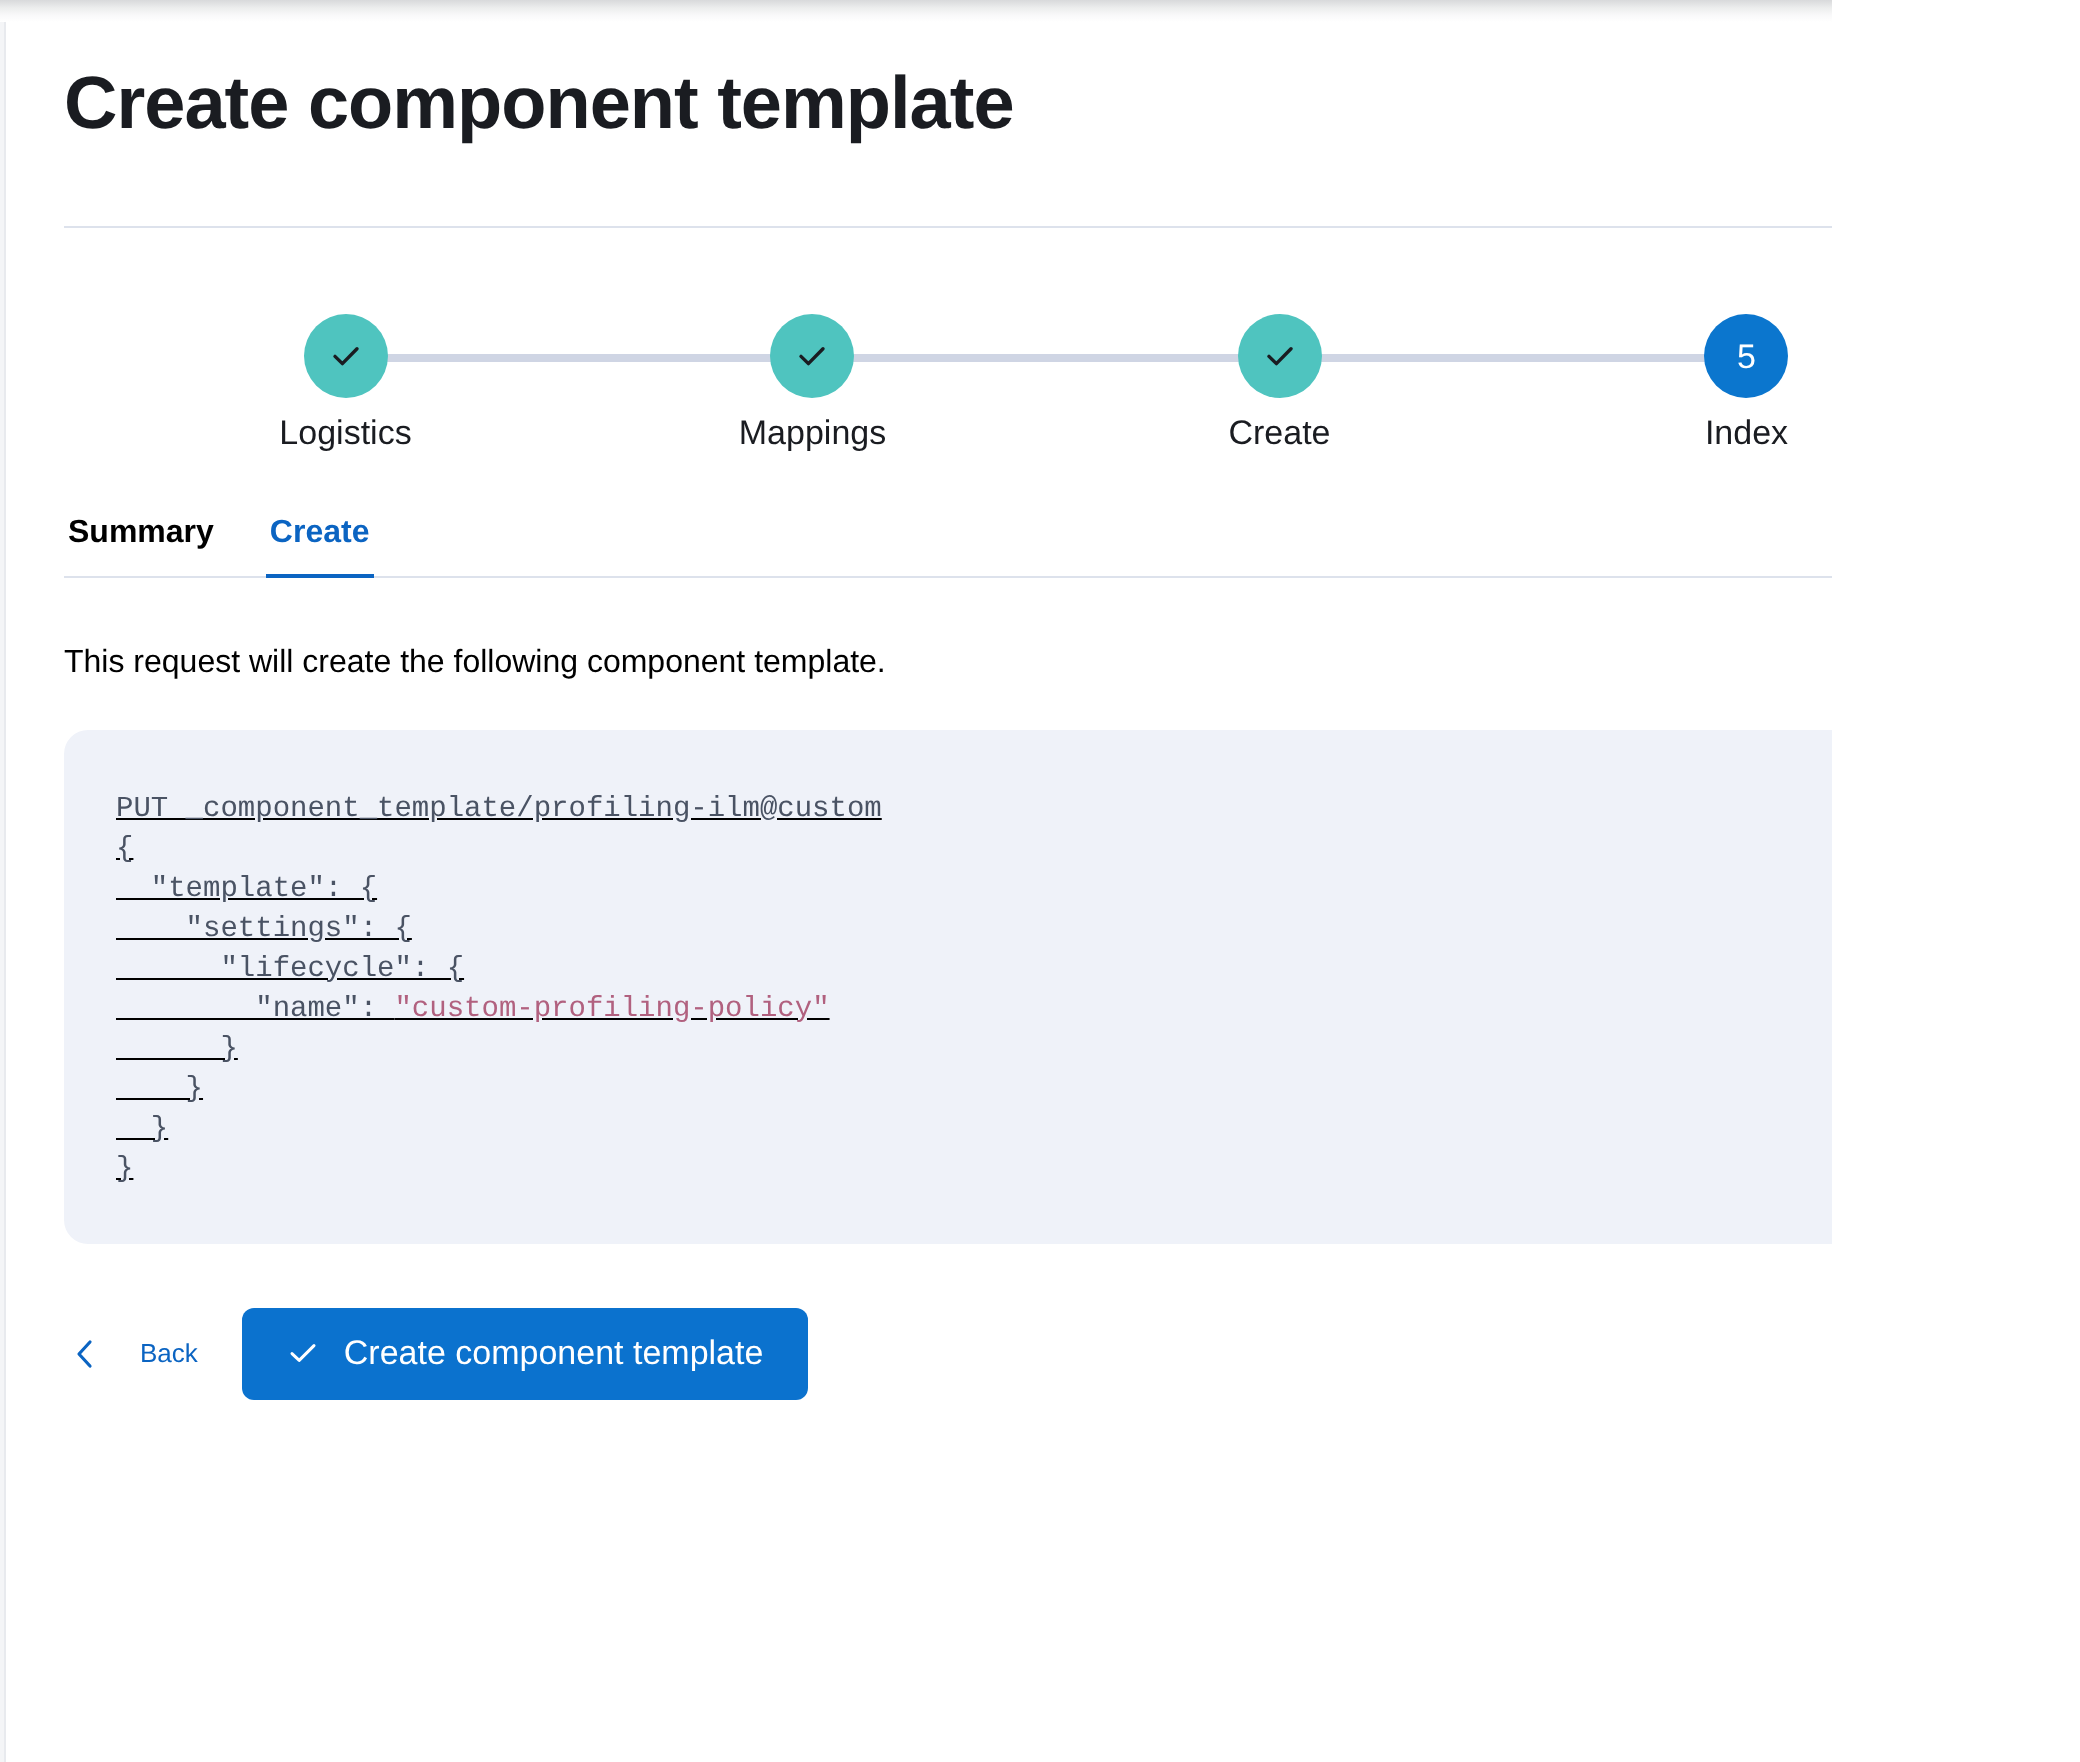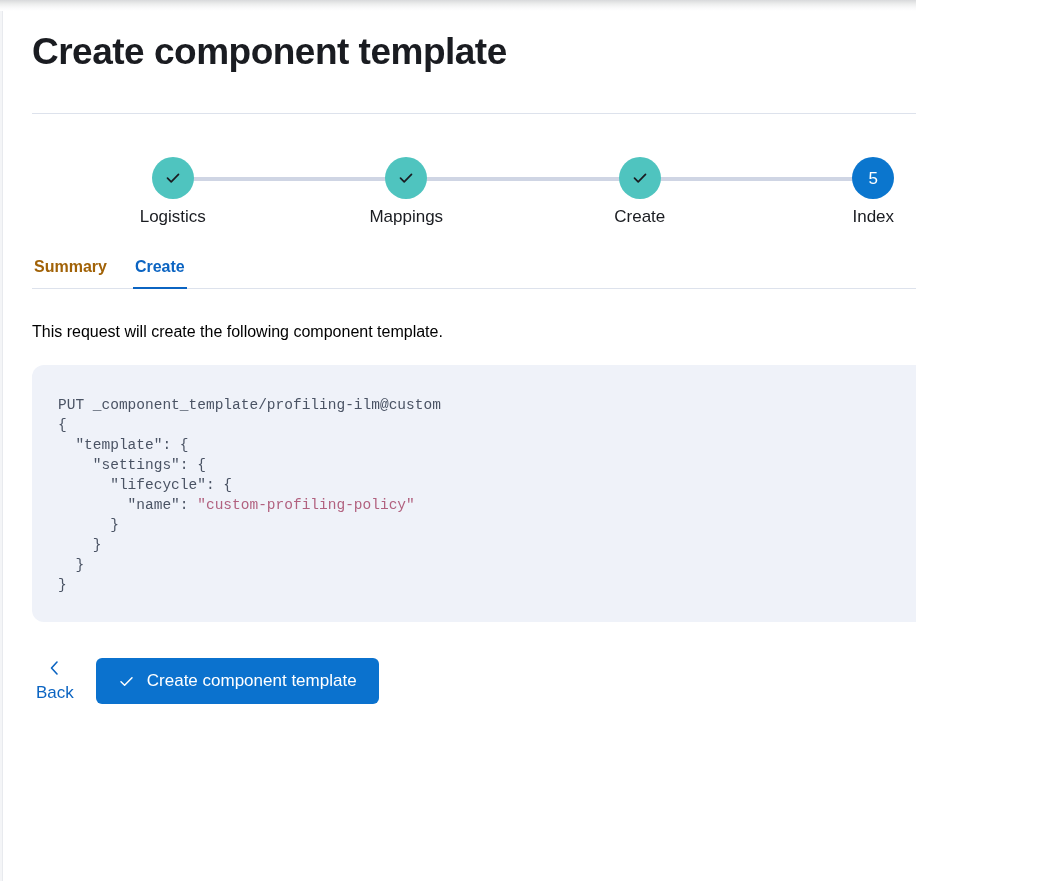--- a/index.html
+++ b/index.html
@@ -141,21 +141,21 @@
     gap: 24px;
     margin-top: 28px;
     width: 982px;
     border-bottom: 1px solid #dde2ec;
   }
   .tab {
     position: relative;
     padding: 3px 2px 12px 2px;
     font-size: 16px;
     font-weight: bold;
-    color: #a16207;
+    color: #000000;
     cursor: pointer;
     background: none;
     border: none;
     font-family: inherit;
   }
   .tab.active { color: #0b64c2; }
   .tab.active::after {
     content: "";
     position: absolute;
     left: 0; right: 0;
@@ -175,20 +175,21 @@
 
   
   .code-panel {
     position: relative;
     margin-top: 21px;
     width: 982px;
     height: 257px;
     background: #eff2f9;
     border-radius: 12px;
     overflow: hidden;
+    text-decoration: underline;
   }
   .code-pre {
     margin: 0;
     padding: 30px 0 0 26px;
     font-family: "Liberation Mono", "DejaVu Sans Mono", monospace;
     font-size: 14.5px;
     line-height: 20px;
     color: #4a5364;
     white-space: pre;
   }
@@ -212,30 +213,29 @@
   
   .actions {
     display: flex;
     align-items: center;
     gap: 18px;
     margin-top: 32px;
   }
   .back-link {
     display: inline-flex;
     align-items: center;
-    gap: 7px;
-    font-size: 17px;
+    gap: 21px;
+    font-size: 13px;
     color: #0b64c2;
     text-decoration: none;
     cursor: pointer;
     padding: 6px 4px;
     background: none;
     border: none;
     font-family: inherit;
-    flex-direction: column;
   }
   .back-link svg { display: block; }
   .primary-btn {
     display: inline-flex;
     align-items: center;
     gap: 12px;
     background: #0b72ce;
     color: #ffffff;
     border: none;
     border-radius: 6px;

